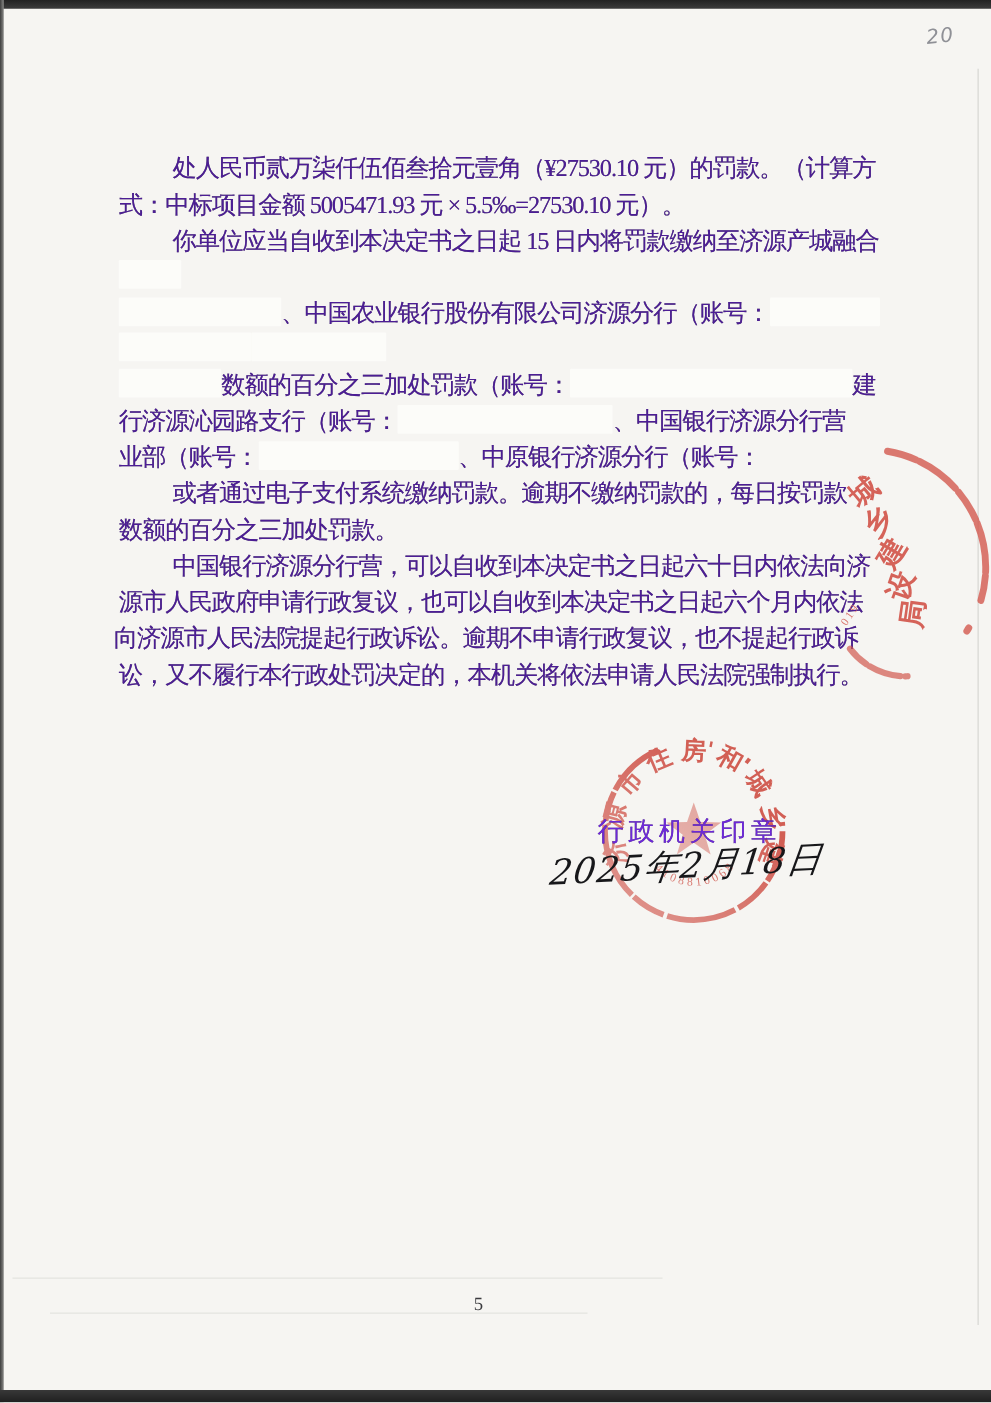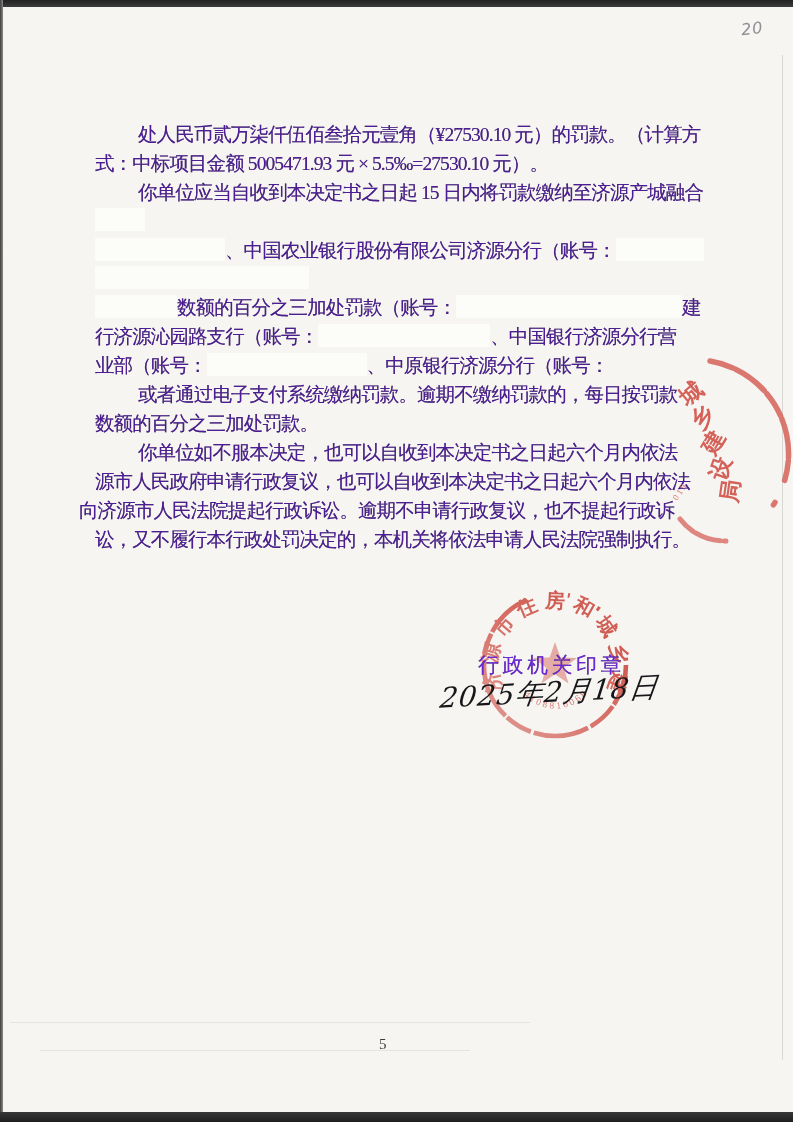--- a/index.html
+++ b/index.html
@@ -69,23 +69,23 @@
       <div class="line" style="left: 95px; top: 149.9px;"><span>式：中标项目金额 5005471.93 元 × 5.5‰=27530.10 元）。</span></div>
       <div class="line" style="left: 138px; top: 178.8px;"><span>你单位应当自收到本决定书之日起 15 日内将罚款缴纳至济源产城融合</span></div>
       <div class="line" style="left: 95px; top: 207.7px;"><span class="redact" style="width: 50px;"></span></div>
       <div class="line" style="left: 95px; top: 236.6px;"><span class="redact" style="width: 130px;"></span><span>、中国农业银行股份有限公司济源分行（账号：</span><span class="redact" style="width: 88px;"></span></div>
       <div class="line" style="left: 95px; top: 265.5px;"><span class="redact" style="width: 106px;"></span><span class="redact" style="width: 108px;"></span></div>
       <div class="line" style="left: 95px; top: 294.4px;"><span class="redact" style="width: 82px;"></span><span>数额的百分之三加处罚款（账号：</span><span class="redact" style="width: 226px;"></span><span>建</span></div>
       <div class="line" style="left: 95px; top: 323.3px;"><span>行济源沁园路支行（账号：</span><span class="redact" style="width: 172px;"></span><span>、中国银行济源分行营</span></div>
       <div class="line" style="left: 95px; top: 352.2px;"><span>业部（账号：</span><span class="redact" style="width: 160px;"></span><span>、中原银行济源分行（账号：</span></div>
       <div class="line" style="left: 138px; top: 381.1px;"><span>或者通过电子支付系统缴纳罚款。逾期不缴纳罚款的，每日按罚款</span></div>
       <div class="line" style="left: 95px; top: 410px;"><span>数额的百分之三加处罚款。</span></div>
-      <div class="line" style="left: 138px; top: 438.9px;"><span>你单位如不服本决定，也可以自收到本决定书之日起六个月内依法</span></div>
+      <div class="line" style="left: 138px; top: 438.9px;"><span>中国银行济源分行营，可以自收到本决定书之日起六十日内依法向济</span></div>
       <div class="line" style="left: 95px; top: 467.8px;"><span>源市人民政府申请行政复议，也可以自收到本决定书之日起六个月内依法</span></div>
-      <div class="line" style="left: 79px; top: 496.7px;"><span>向济源市人民法院提起行政诉讼。逾期不申请行政复议，也不提起行政诉</span></div>
+      <div class="line" style="left: 91px; top: 496.7px;"><span>向济源市人民法院提起行政诉讼。逾期不申请行政复议，也不提起行政诉</span></div>
       <div class="line" style="left: 95px; top: 525.6px;"><span>讼，又不履行本行政处罚决定的，本机关将依法申请人民法院强制执行。</span></div>
     </div>
 
   <svg class="seal-edge" width="135" height="198" viewBox="0 0 135 198">
     <g opacity="0.92">
       <path d="M 50 6 A 94 94 0 0 1 112 152" fill="none" stroke="#d2564c" stroke-width="5.5" stroke-dasharray="24 3 36 4 26 3 40 3 20" stroke-linecap="round" opacity="0.85"></path>
       <path d="M 20 164 A 56 56 0 0 0 66 186" fill="none" stroke="#d2564c" stroke-width="5" stroke-dasharray="18 3 26 4 20" stroke-linecap="round" opacity="0.75"></path>
       <g id="edge-chars" fill="#d2564c" font-size="23" font-weight="bold" text-anchor="middle">
           <text transform="translate(36,44) rotate(-40)">城</text>
           <text transform="translate(48,67) rotate(-51)">乡</text>

